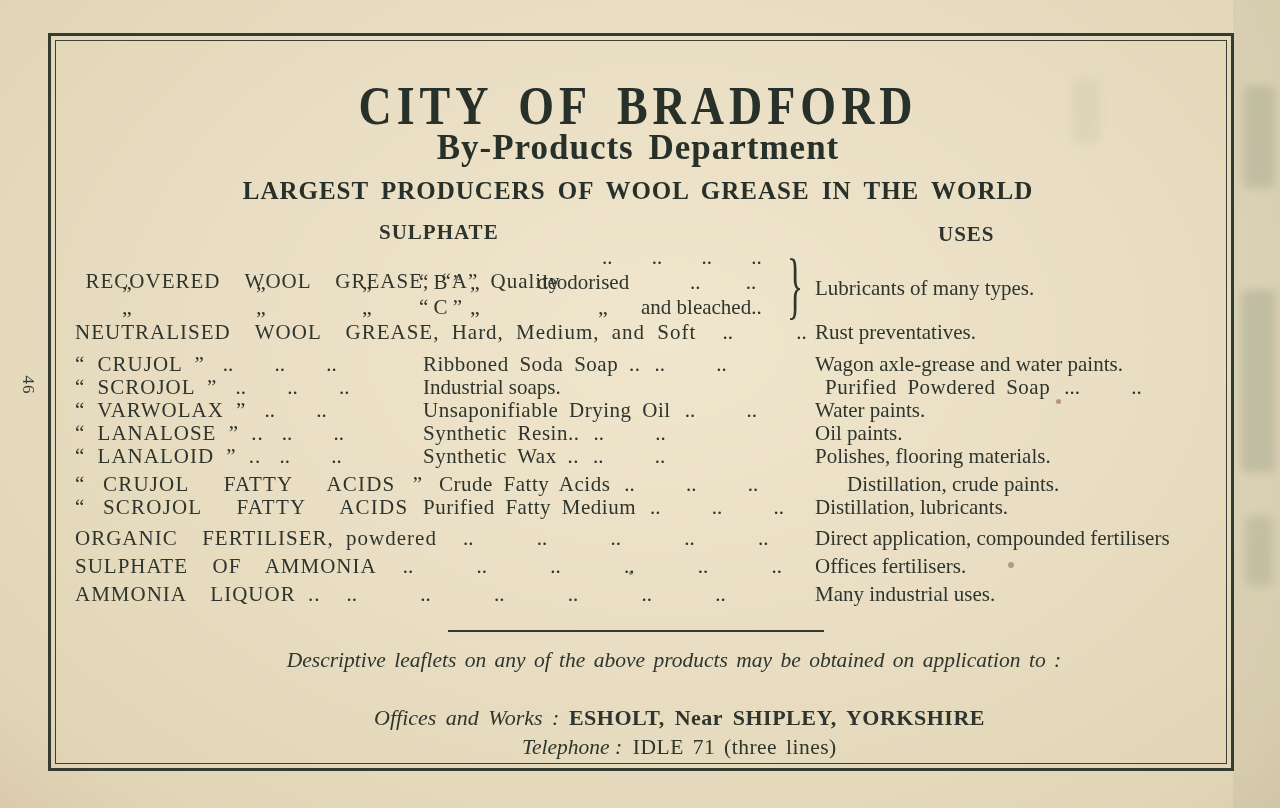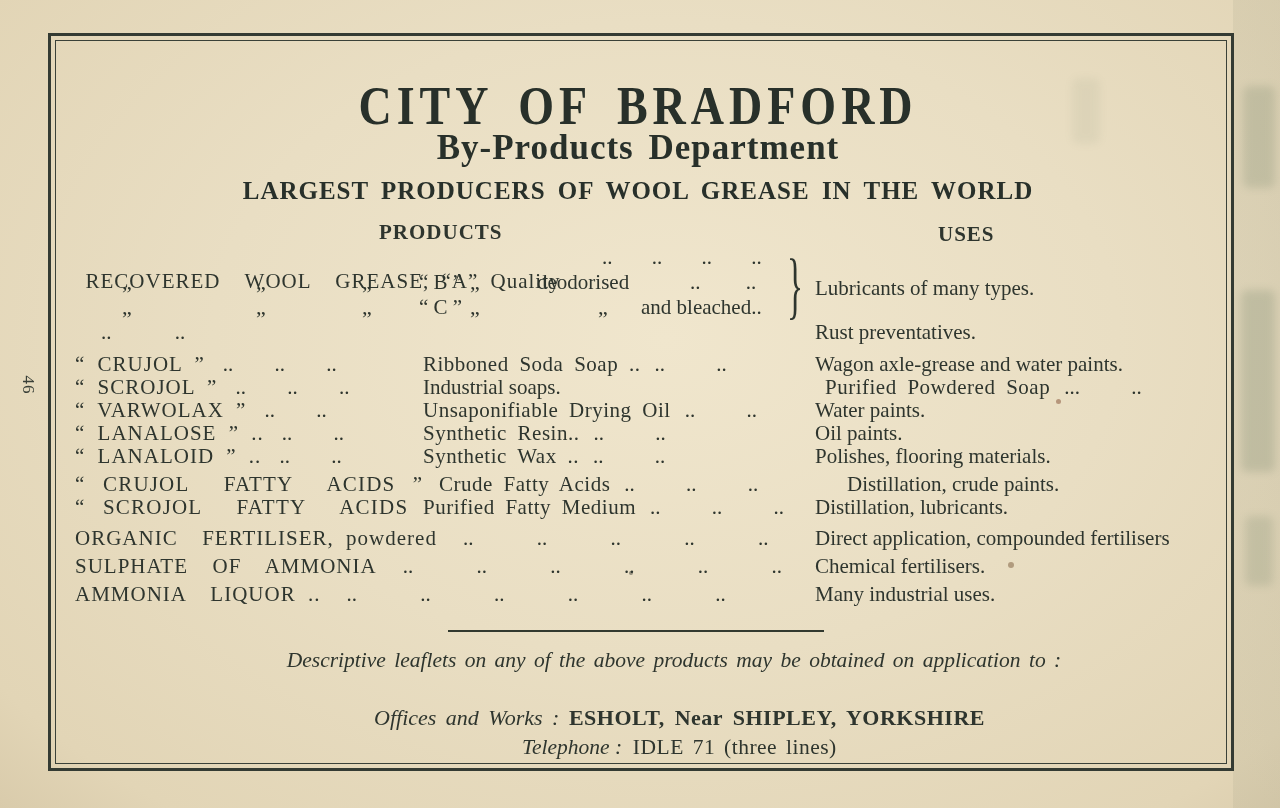--- a/index.html
+++ b/index.html
@@ -81,21 +81,21 @@
 <div class="abs pagenum">46</div>
 
 <div class="abs frame-outer">
   <div class="frame-inner"></div>
 </div>
 
 <div class="abs hdr title">CITY OF BRADFORD</div>
 <div class="abs hdr subtitle">By-Products Department</div>
 <div class="abs hdr tagline">LARGEST PRODUCERS OF WOOL GREASE IN THE WORLD</div>
 
-<div class="abs colhdr" style="left:379px;top:220px;">PRODUCTS</div>
+<div class="abs colhdr" style="left:379px;top:220px;">SULPHATE</div>
 <div class="abs colhdr" style="left:938px;top:222px;">USES</div>
 
 <div class="abs grease" style="left:75px;top:245px;">
   <span class="nm caps">RECOVERED  WOOL  GREASE, “A” Quality</span>
 </div>
 <span class="abs grease" style="left:602px;top:245px;width:188px;word-spacing:34px;">.. .. .. ..</span>
 
 <div class="abs grease" style="left:0;top:270px;">
   <span class="abs ditto" style="left:122px;top:0;">„</span>
   <span class="abs ditto" style="left:256px;top:0;">„</span>
@@ -113,21 +113,21 @@
   <span class="abs" style="left:419px;top:0;">“ C ”</span>
   <span class="abs ditto" style="left:470px;top:0;">„</span>
   <span class="abs ditto" style="left:598px;top:0;">„</span>
   <span class="abs" style="left:641px;top:0;">and bleached..</span>
 </div>
 
 <div class="abs brace">}</div>
 <div class="abs grease" style="left:815px;top:276px;">Lubricants of many types.</div>
 
 <div class="abs row" style="top:320px;">
-  <div class="cell name-cell wide"><span class="ld">.. ..</span></div>
+  <div class="cell name-cell wide"><span class="nm caps">NEUTRALISED  WOOL  GREASE, Hard, Medium, and Soft</span><span class="ld">.. ..</span></div>
   <div class="cell use-cell"><span>Rust preventatives.</span></div>
 </div>
 
 <div class="abs row" style="top:352px;">
   <div class="cell name-cell"><span class="nm caps">“ CRUJOL ”</span><span class="ld">.. .. ..</span></div>
   <div class="cell desc-cell"><span class="nm">Ribboned Soda Soap ..</span><span class="ld">.. ..</span></div>
   <div class="cell use-cell"><span>Wagon axle-grease and water paints.</span></div>
 </div>
 
 <div class="abs row" style="top:375px;">
@@ -166,21 +166,21 @@
   <div class="cell use-cell"><span>Distillation, lubricants.</span></div>
 </div>
 
 <div class="abs row" style="top:526px;">
   <div class="cell name-cell wide"><span class="nm caps">ORGANIC  FERTILISER, powdered</span><span class="ld">.. .. .. .. ..</span></div>
   <div class="cell use-cell"><span>Direct application, compounded fertilisers</span></div>
 </div>
 
 <div class="abs row" style="top:554px;">
   <div class="cell name-cell wide"><span class="nm caps">SULPHATE  OF  AMMONIA</span><span class="ld">.. .. .. .. .. ..</span></div>
-  <div class="cell use-cell"><span>Chemical fertilisers.</span></div>
+  <div class="cell use-cell"><span>Offices fertilisers.</span></div>
 </div>
 
 <div class="abs row" style="top:582px;">
   <div class="cell name-cell wide"><span class="nm caps">AMMONIA  LIQUOR ..</span><span class="ld">.. .. .. .. .. ..</span></div>
   <div class="cell use-cell"><span>Many industrial uses.</span></div>
 </div>
 
 <div class="abs divider"></div>
 <div class="abs foot note">Descriptive leaflets on any of the above products may be obtained on application to :</div>
 <div class="abs foot addr">

